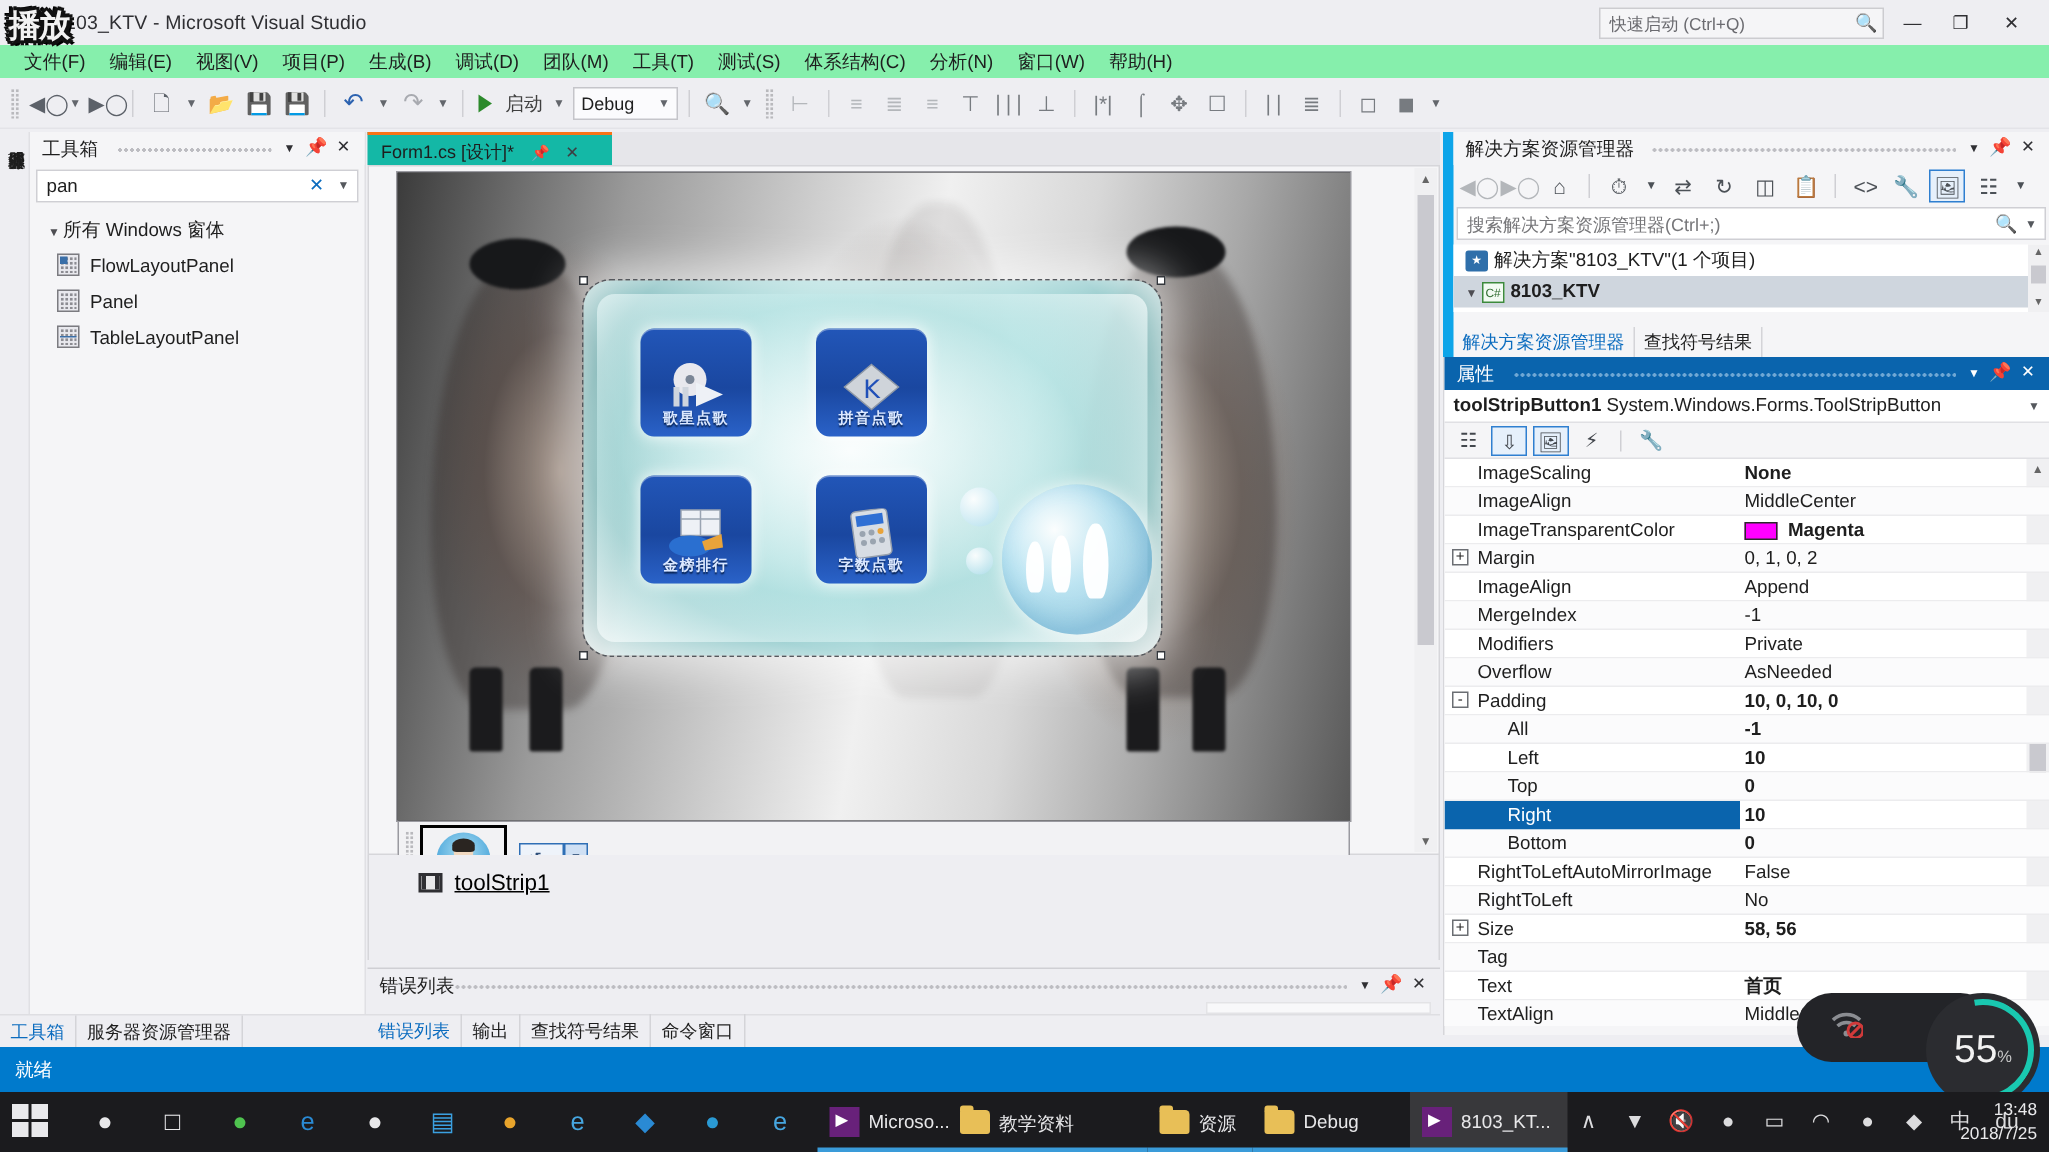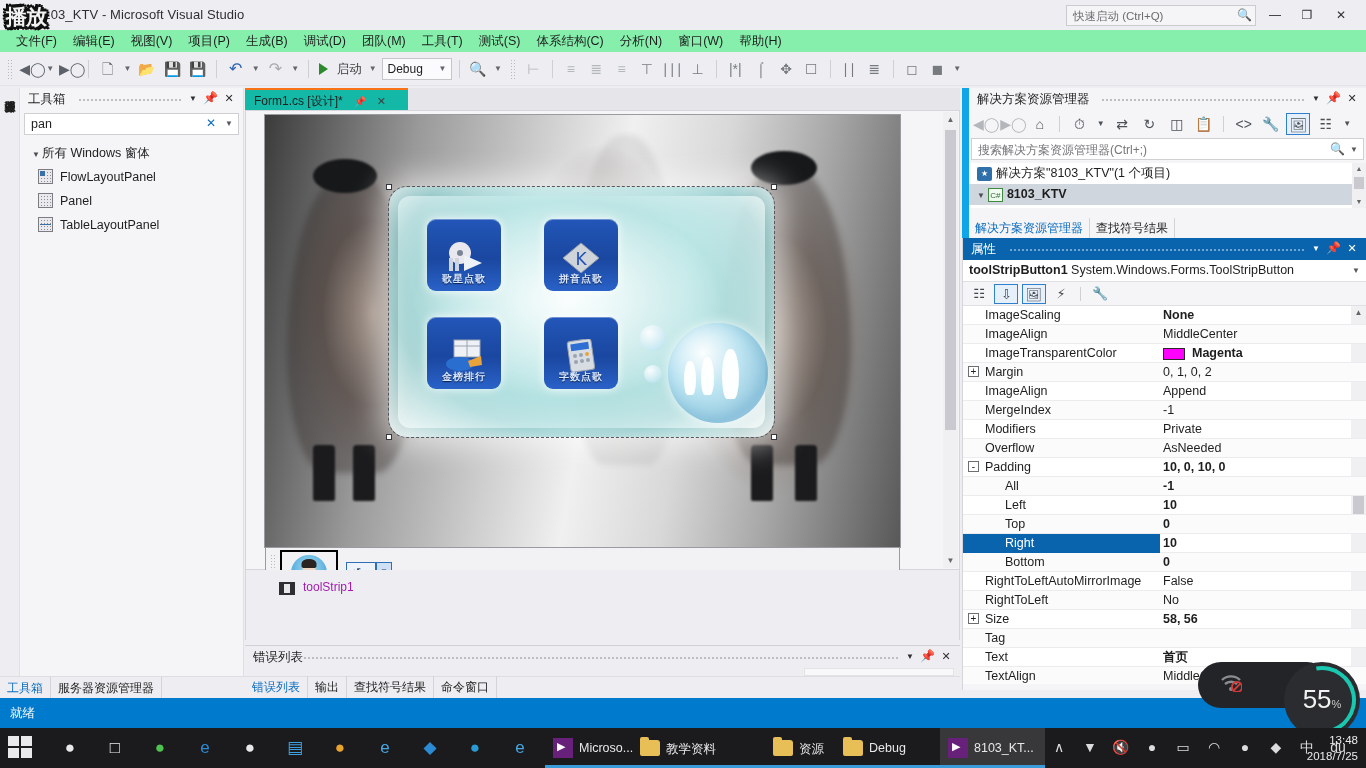--- a/index.html
+++ b/index.html
@@ -293,21 +293,21 @@
   .ts-caption .ico {
     position:absolute; left:33px; top:12px; width:16px; height:13px;
     background:#2f2f33;
   }
   .ts-caption .ico::after {
     content:""; position:absolute; left:2px; top:2px; width:12px; height:9px;
     background:#e8e8ea;
     box-shadow: inset 3px 0 0 #2f2f33, inset -3px 0 0 #2f2f33;
   }
   .ts-caption .lbl {
-    position:absolute; left:57px; top:10px; font-size:12px; color:#a21caf;
+    position:absolute; left:57px; top:10px; font-size:15px; color:#000000;text-decoration:underline;
   }
 
   
   .errpanel {
     position:absolute; left:245px; top:645px; width:715px; height:31px;
     background:#eeeef2; border-top:1px solid #cfcfd4;
   }
   .errpanel .head { position:relative; height:20px; padding:3px 0 0 8px;
     font-size:12.5px; color:#1e1e1e; }
   .errpanel .dots { position:absolute; left:58px; top:10px; right:62px; height:4px;

